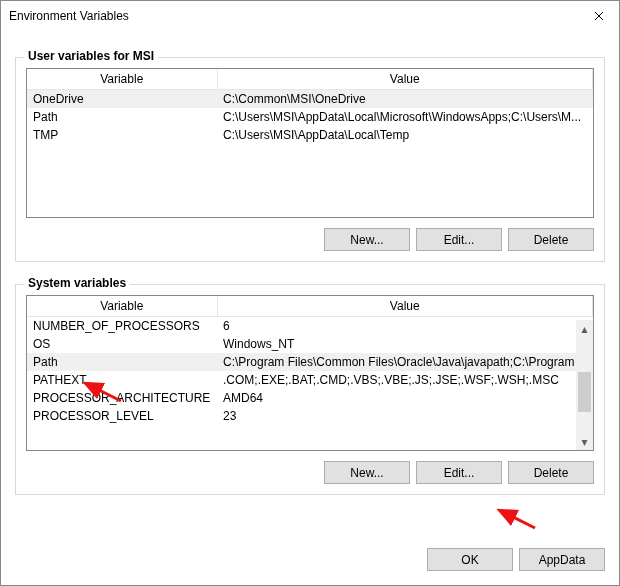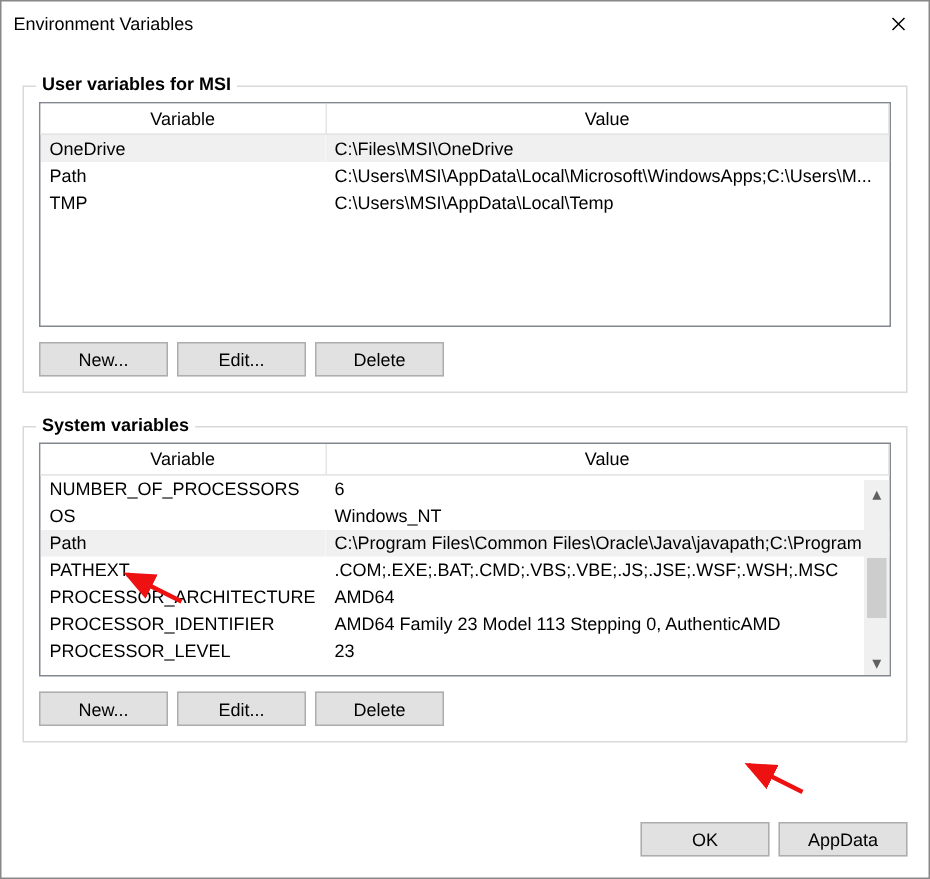--- a/index.html
+++ b/index.html
@@ -10,21 +10,21 @@
   .close { width: 40px; height: 30px; display: flex; align-items: center; justify-content: center; cursor: pointer; margin-right:-8px; }
   .close svg { width: 10px; height: 10px; }
   .content { position: absolute; top: 30px; left: 0; right: 0; bottom: 0; padding: 10px 14px 14px; }
   .groupbox { border: 1px solid #d9d9d9; position: relative; margin-top: 16px; padding: 10px 10px 10px; }
   .groupbox .legend { position: absolute; top: -9px; left: 8px; background: #fff; padding: 0 4px; color: #000; font-weight: bold; }
   .table-wrap { border: 1px solid #828790; background: #fff; height: 150px; overflow: hidden; position: relative; }
   table { width: 100%; border-collapse: collapse; table-layout: fixed; }
   thead th { text-align: center; font-weight: normal; padding: 3px 6px; background: #fff; border-bottom: 1px solid #e5e5e5; border-right: 1px solid #e5e5e5; }
   tbody td { padding: 2px 6px; white-space: nowrap; overflow: hidden; text-overflow: ellipsis; }
   tbody tr.highlight { background: #f0f0f0; }
-  .btn-row { display: flex; justify-content: flex-start; gap: 6px; margin-top: 10px; }
+  .btn-row { display: flex; justify-content: flex-end; gap: 6px; margin-top: 10px; }
   button.winbtn { min-width: 86px; height: 23px; background: #e1e1e1; border: 1px solid #adadad; cursor: pointer; padding: 0 12px; }
   .footer { position: absolute; bottom: 14px; right: 14px; display: flex; gap: 6px; }
   .scrollbar { position: absolute; right: 0; top: 24px; bottom: 0; width: 17px; background: #f0f0f0; display:flex; flex-direction:column; }
   .scrollbar .arrow { height: 17px; display:flex; align-items:center; justify-content:center; color:#606060; }
   .scrollbar .track { flex:1; position:relative; }
   .scrollbar .thumb { position:absolute; left:2px; right:2px; background:#cdcdcd; }
   .arrow-annot { position: absolute; pointer-events: none; }
   .arrow-annot svg { overflow: visible; }
   col.c1 { width: 190px; }
 </style>
@@ -53,21 +53,21 @@
             </colgroup>
           <thead>
               <tr>
             <th>Variable</th>
             <th>Value</th>
           </tr>
             </thead>
           <tbody id="user-tbody">
               <tr class="highlight">
                 <td>OneDrive</td>
-                <td>C:\Files\MSI\OneDrive</td>
+                <td>C:\Common\MSI\OneDrive</td>
               </tr>
               <tr>
                 <td>Path</td>
                 <td>C:\Users\MSI\AppData\Local\Microsoft\WindowsApps;C:\Users\M...</td>
               </tr>
               <tr>
                 <td>TMP</td>
                 <td>C:\Users\MSI\AppData\Local\Temp</td>
               </tr>
             </tbody>
@@ -109,24 +109,20 @@
               </tr>
               <tr>
                 <td>PATHEXT</td>
                 <td>.COM;.EXE;.BAT;.CMD;.VBS;.VBE;.JS;.JSE;.WSF;.WSH;.MSC</td>
               </tr>
               <tr>
                 <td>PROCESSOR_ARCHITECTURE</td>
                 <td>AMD64</td>
               </tr>
               <tr>
-                <td>PROCESSOR_IDENTIFIER</td>
-                <td>AMD64 Family 23 Model 113 Stepping 0, AuthenticAMD</td>
-              </tr>
-              <tr>
                 <td>PROCESSOR_LEVEL</td>
                 <td>23</td>
               </tr>
             </tbody>
         </table>
         <div class="scrollbar">
           <div class="arrow">▴</div>
           <div class="track">
             <div class="thumb" style="top:35px;height:40px"></div>
           </div>

